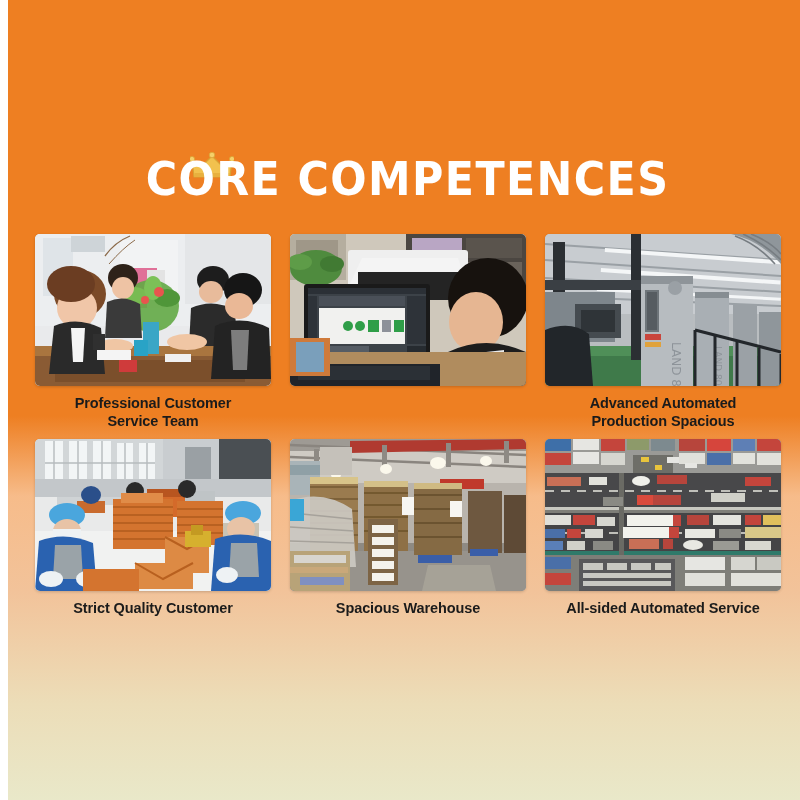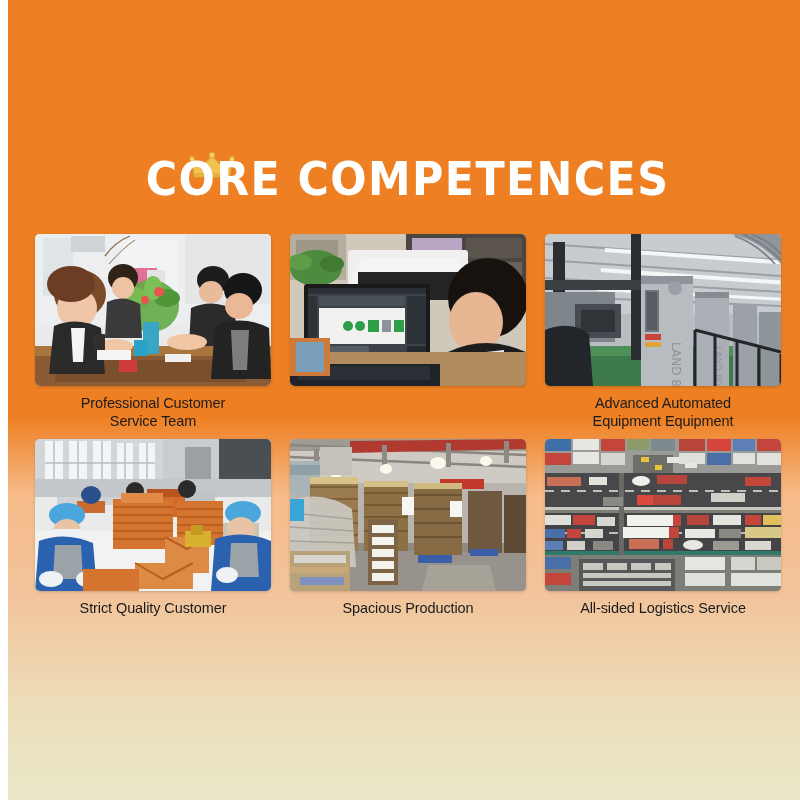--- a/index.html
+++ b/index.html
@@ -68,21 +68,21 @@
     position:relative;
     background:#cfcfcf;
     box-shadow:0 1px 3px rgba(0,0,0,0.18);
   }
   .card-photo svg { display:block; width:236px; height:152px; }
 
   .card-caption {
     margin-top:8px;
     text-align:center;
     font-size:14.5px;
-    font-weight:normal;
+    font-weight:bold;
     color:#1b1b1b;
     line-height:18px;
     white-space:pre-line;
     letter-spacing:-0.1px;
   }
 </style>
 </head>
 <body>
 
 <div id="page">
@@ -249,21 +249,21 @@
             <path d="M150 96 L236 118"></path>
               <path d="M150 96 L150 152"></path>
             <path d="M170 102 L170 152"></path>
               <path d="M192 108 L192 152"></path>
             <path d="M214 114 L214 152"></path>
               <path d="M236 120 L236 152"></path>
           </g>
         </svg>
       </div>
       <div class="card-caption">Advanced Automated
-Equipment Equipment</div>
+Production Spacious</div>
     </div>
 
     <div class="card">
       <div class="card-photo">
         <svg viewBox="0 0 236 152" preserveAspectRatio="xMidYMid slice">
           <rect width="236" height="152" fill="#e2e3e0"></rect>
           <rect x="0" y="0" width="236" height="46" fill="#d2d6d8"></rect>
           <g fill="#f2f5f6">
             <rect x="10" y="2" width="18" height="44"></rect>
               <rect x="34" y="2" width="18" height="44"></rect>
@@ -411,21 +411,21 @@
           <rect x="4" y="116" width="52" height="8" fill="#d8d5ce"></rect>
           <rect x="0" y="128" width="58" height="6" fill="#c9a87a"></rect>
           <rect x="10" y="138" width="44" height="8" fill="#8090c0"></rect>
           <g fill="#3a5ea8">
             <rect x="128" y="116" width="34" height="8"></rect>
               <rect x="180" y="110" width="28" height="7"></rect>
           </g>
           <rect x="0" y="60" width="14" height="22" fill="#3aa6d6"></rect>
         </svg>
       </div>
-      <div class="card-caption">Spacious Production</div>
+      <div class="card-caption">Spacious Warehouse</div>
     </div>
 
     <div class="card">
       <div class="card-photo">
         <svg viewBox="0 0 236 152" preserveAspectRatio="xMidYMid slice">
           <rect width="236" height="152" fill="#8f8f8d"></rect>
           <rect x="0" y="0" width="236" height="34" fill="#9a9a96"></rect>
           <g>
             <rect x="0" y="0" width="26" height="12" fill="#3e6fa8"></rect>
             <rect x="0" y="14" width="26" height="12" fill="#c4453c"></rect>
@@ -513,17 +513,17 @@
             <rect x="0" y="118" width="26" height="12" fill="#4a6fa8"></rect>
             <rect x="0" y="134" width="26" height="12" fill="#c4453c"></rect>
             <rect x="140" y="118" width="40" height="13" fill="#e6e6e2"></rect>
             <rect x="140" y="134" width="40" height="13" fill="#e0e0da"></rect>
             <rect x="186" y="118" width="24" height="13" fill="#d6d6d0"></rect>
             <rect x="212" y="118" width="24" height="13" fill="#c9c9c2"></rect>
             <rect x="186" y="134" width="50" height="13" fill="#e2e2dc"></rect>
           </g>
         </svg>
       </div>
-      <div class="card-caption">All-sided Logistics Service</div>
+      <div class="card-caption">All-sided Automated Service</div>
     </div>
 
   </div>
 </div>
 
 </body></html>

